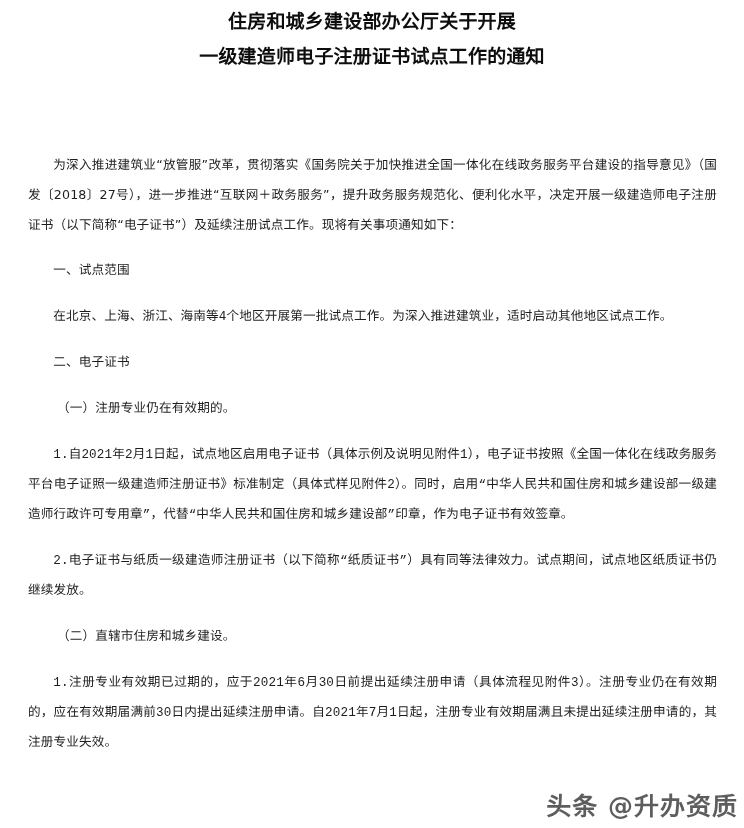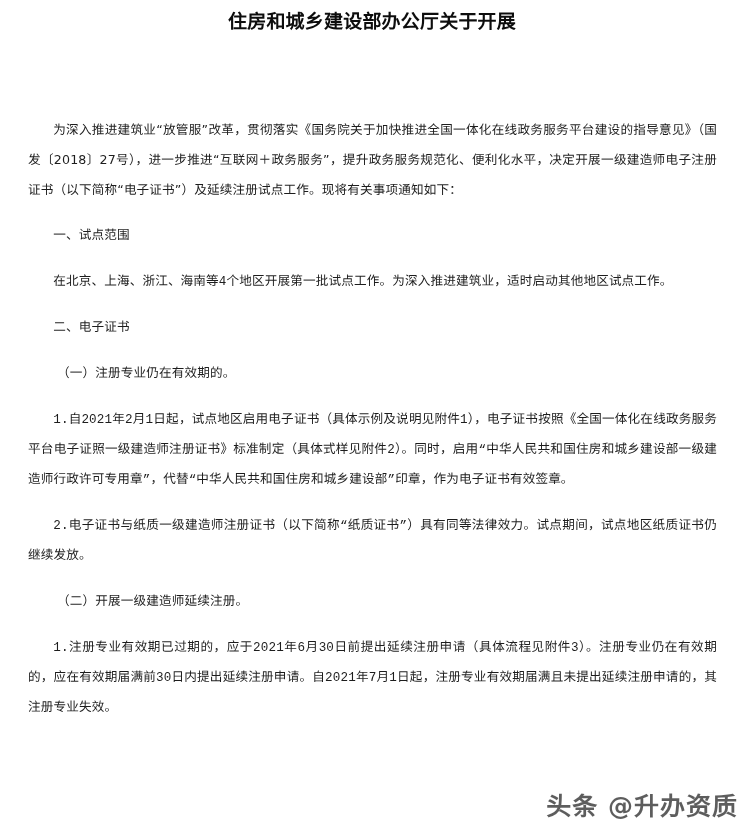--- a/index.html
+++ b/index.html
@@ -119,20 +119,21 @@
   }
 </style>
 </head>
 <body>
 
 <div class="page">
 
   <div class="title-block">
     <h1 class="doc-title">
       <span class="title-line">住房和城乡建设部办公厅关于开展</span>
+      <span class="title-line">一级建造师电子注册证书试点工作的通知</span>
     </h1>
   </div>
 
   <div class="title-gap"></div>
 
   <div class="doc-body">
 
 
     <p class="para indent2">为深入推进建筑业“放管服”改革，贯彻落实《国务院关于加快推进全国一体化在线政务服务平台建设的指导意见》（国发〔2018〕27号），进一步推进“互联网＋政务服务”，提升政务服务规范化、便利化水平，决定开展一级建造师电子注册证书（以下简称“电子证书”）及延续注册试点工作。现将有关事项通知如下：</p>
 
@@ -141,21 +142,21 @@
     <p class="para indent2">在北京、上海、浙江、海南等4个地区开展第一批试点工作。为深入推进建筑业，适时启动其他地区试点工作。</p>
 
     <p class="para heading">二、电子证书</p>
 
     <p class="para subitem">（一）注册专业仍在有效期的。</p>
 
     <p class="para numitem">1.自2021年2月1日起，试点地区启用电子证书（具体示例及说明见附件1），电子证书按照《全国一体化在线政务服务平台电子证照一级建造师注册证书》标准制定（具体式样见附件2）。同时，启用“中华人民共和国住房和城乡建设部一级建造师行政许可专用章”，代替“中华人民共和国住房和城乡建设部”印章，作为电子证书有效签章。</p>
 
     <p class="para numitem">2.电子证书与纸质一级建造师注册证书（以下简称“纸质证书”）具有同等法律效力。试点期间，试点地区纸质证书仍继续发放。</p>
 
-    <p class="para subitem">（二）开展一级建造师延续注册。</p>
+    <p class="para subitem">（二）直辖市住房和城乡建设。</p>
 
     <p class="para numitem">1.注册专业有效期已过期的，应于2021年6月30日前提出延续注册申请（具体流程见附件3）。注册专业仍在有效期的，应在有效期届满前30日内提出延续注册申请。自2021年7月1日起，注册专业有效期届满且未提出延续注册申请的，其注册专业失效。</p>
 
   </div>
 
   <div class="watermark">
     <span>头条</span><span class="wm-at"> @</span><span>升办资质</span>
   </div>
 
 </div>

